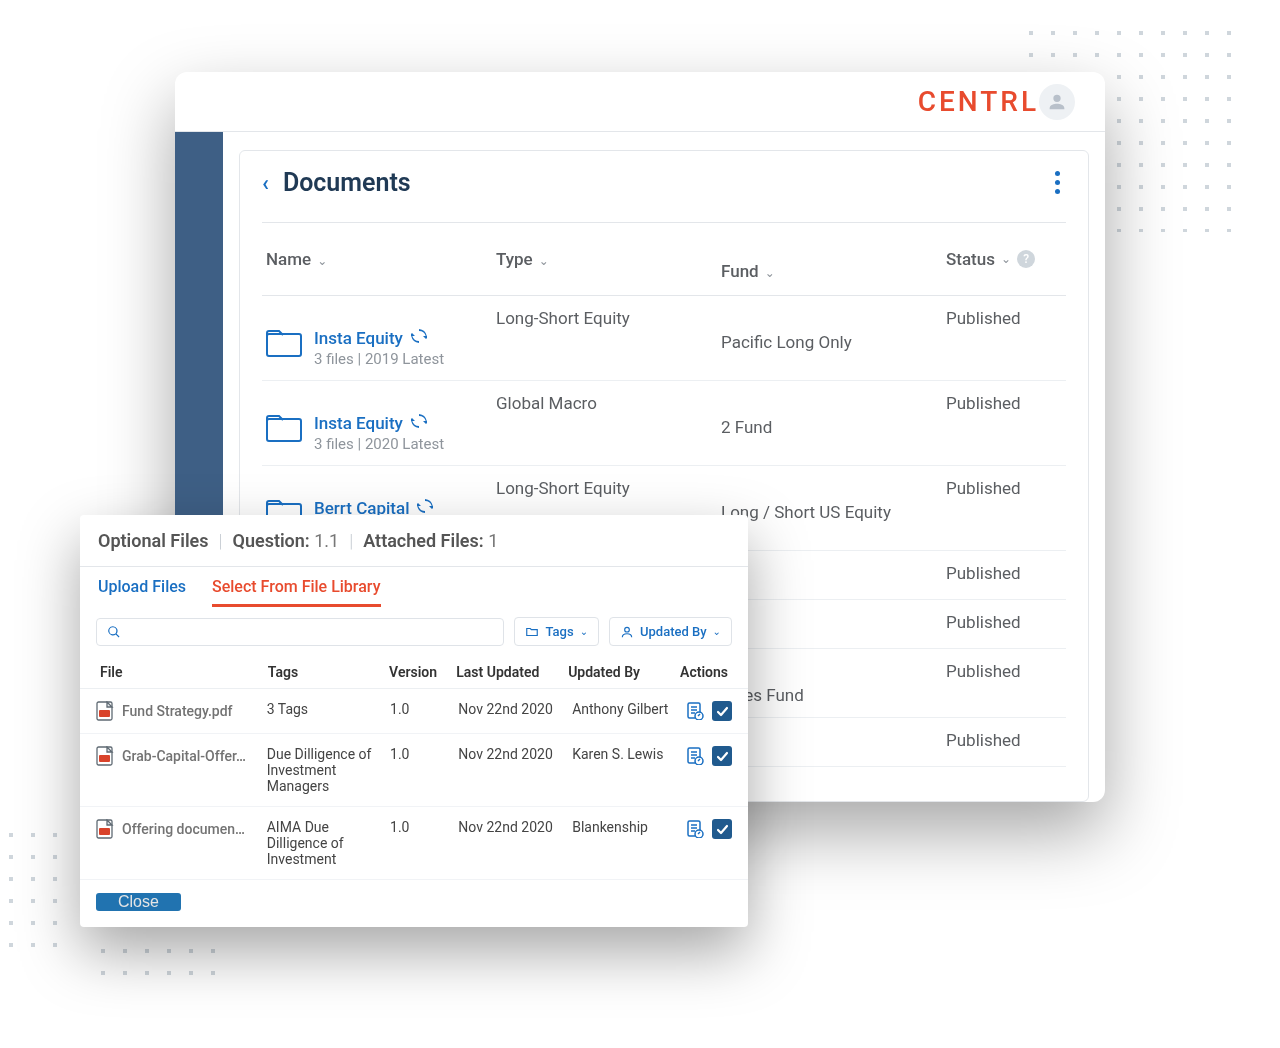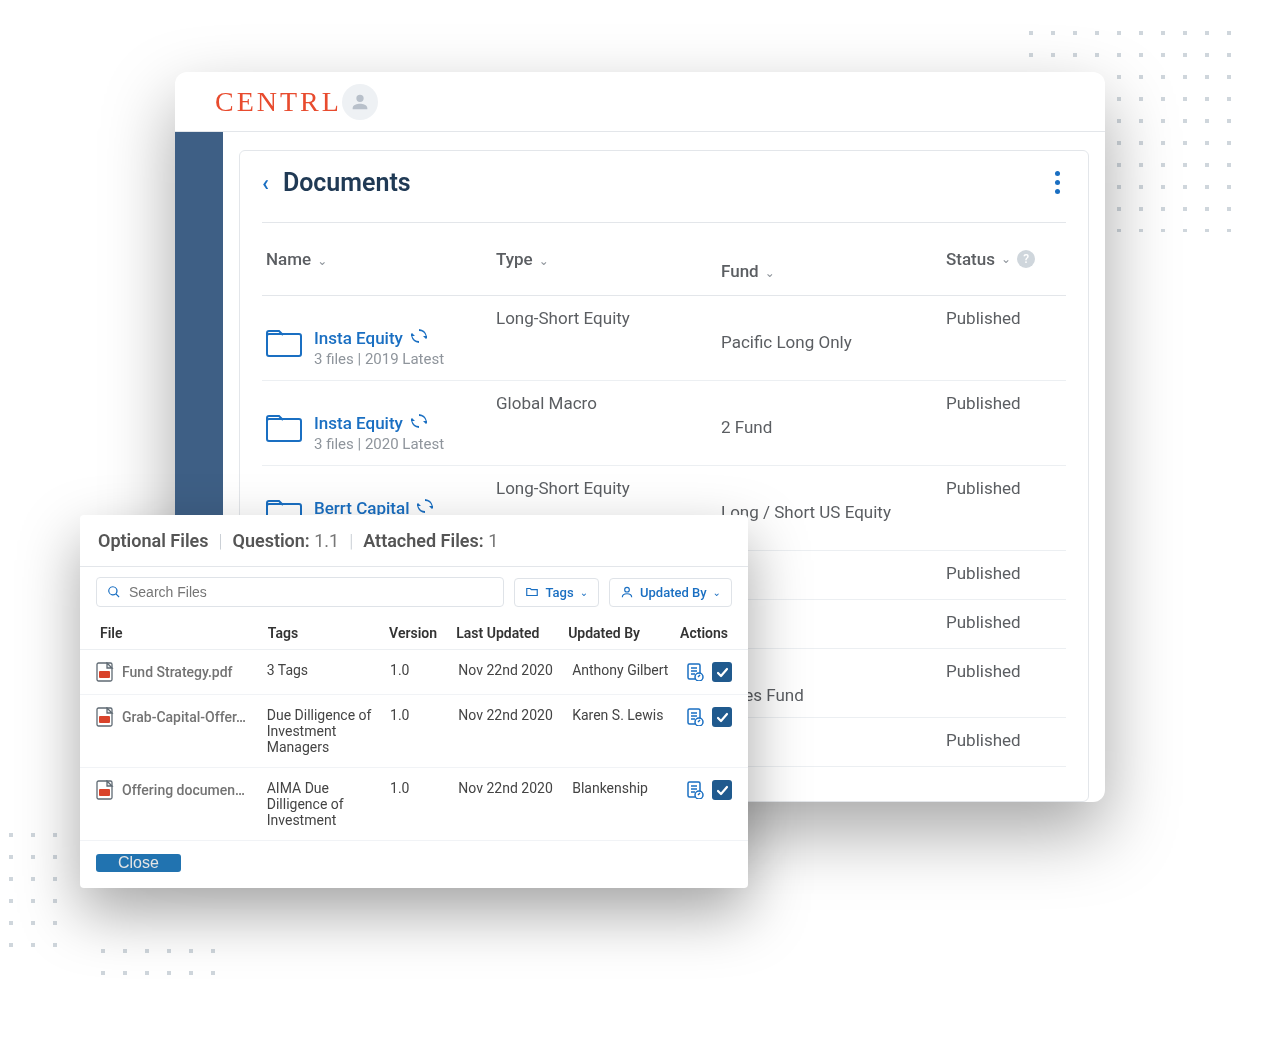--- a/index.html
+++ b/index.html
@@ -26,24 +26,23 @@
     position: absolute;
     left: 175px; top: 72px;
     width: 930px; height: 730px;
     background: #fff;
     border-radius: 12px;
     box-shadow: 0 30px 70px rgba(0,0,0,0.35);
     overflow: hidden;
   }
   .main-topbar {
     height: 60px;
-    display: flex; align-items: center; justify-content: flex-start;
+    display: flex; align-items: center; justify-content: flex-end;
     padding: 0 30px 0 40px;
     border-bottom: 1px solid #e3e6ea;
-    font-family: Liberation Serif, serif;
   }
   .logo {
     font-size: 28px;
     font-weight: 500;
     letter-spacing: 3px;
     color: #e84b2e;
   }
   .avatar-circle {
     width: 36px; height: 36px; border-radius: 50%;
     background: #eef1f4;
@@ -310,26 +309,29 @@
 </div>
 
 <div class="modal">
   <div class="modal-header">
     <span>Optional Files</span>
     <span class="vdiv">|</span>
     <span><span>Question:</span> <span class="light">1.1</span></span>
     <span class="vdiv">|</span>
     <span><span>Attached Files:</span> <span class="light">1</span></span>
   </div>
+  <div class="tabs">
+    <div class="tab tab-inactive">Upload Files</div>
+    <div class="tab tab-active">Select From File Library</div>
+  </div>
   <div class="filter-row">
     <div class="search-box">
       <svg viewBox="0 0 24 24" width="14" height="14" fill="#1a6fc2">
           <path d="M10 2a8 8 0 1 0 5 14.3l5 5 1.4-1.4-5-5A8 8 0 0 0 10 2zm0 2a6 6 0 1 1-6 6 6 6 0 0 1 6-6z"></path>
         </svg>
-      <input placeholder="Search Files" style="">
     </div>
     <div class="pill">
       <svg viewBox="0 0 24 24" fill="none" stroke="#1a6fc2" stroke-width="2">
           <path d="M3 6h6l2 2h10v10H3z"></path>
         </svg>
       <span>Tags</span>
         <span style="font-size:10px;">⌄</span>
     </div>
     <div class="pill">
       <svg viewBox="0 0 24 24" fill="none" stroke="#1a6fc2" stroke-width="2">

